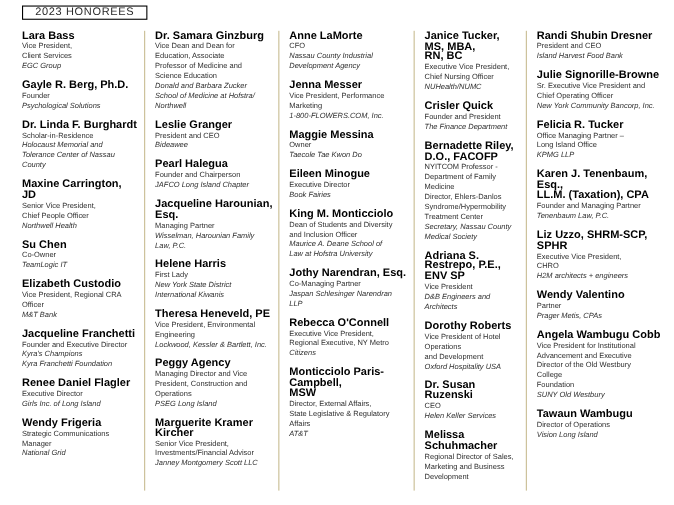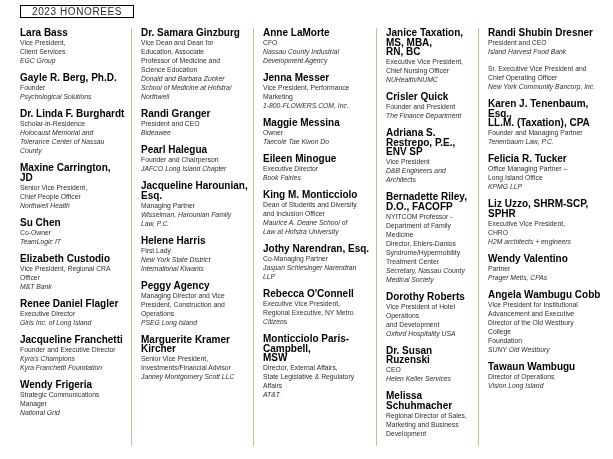--- a/index.html
+++ b/index.html
@@ -80,69 +80,75 @@
           <div class="title">Co-Owner</div>
           <div class="org">TeamLogic IT</div>
         </div>
         <div class="entry">
           <div class="name">Elizabeth Custodio</div>
           <div class="title">Vice President, Regional CRA
 Officer</div>
           <div class="org">M&amp;T Bank</div>
         </div>
         <div class="entry">
-          <div class="name">Renee Daniel Flagler</div>
-          <div class="title">Executive Director</div>
-          <div class="org">Girls Inc. of Long Island</div>
-        </div>
-        <div class="entry">
           <div class="name">Jacqueline Franchetti</div>
           <div class="title">Founder and Executive Director</div>
           <div class="org">Kyra's Champions
 Kyra Franchetti Foundation</div>
+        </div>
+        <div class="entry">
+          <div class="name">Renee Daniel Flagler</div>
+          <div class="title">Executive Director</div>
+          <div class="org">Girls Inc. of Long Island</div>
         </div>
         <div class="entry">
           <div class="name">Wendy Frigeria</div>
           <div class="title">Strategic Communications
 Manager</div>
           <div class="org">National Grid</div>
         </div>
       </div>
       <div class="column">
         <div class="entry">
           <div class="name">Dr. Samara Ginzburg</div>
           <div class="title">Vice Dean and Dean for
 Education, Associate
 Professor of Medicine and
 Science Education</div>
           <div class="org">Donald and Barbara Zucker
 School of Medicine at Hofstra/
 Northwell</div>
         </div>
         <div class="entry">
-          <div class="name">Randi Granger</div>
+          <div class="name">Leslie Granger</div>
           <div class="title">President and CEO</div>
           <div class="org">Bideawee</div>
         </div>
         <div class="entry">
           <div class="name">Pearl Halegua</div>
           <div class="title">Founder and Chairperson</div>
           <div class="org">JAFCO Long Island Chapter</div>
         </div>
         <div class="entry">
           <div class="name">Jacqueline Harounian, Esq.</div>
           <div class="title">Managing Partner</div>
           <div class="org">Wisselman, Harounian Family
 Law, P.C.</div>
         </div>
         <div class="entry">
           <div class="name">Helene Harris</div>
           <div class="title">First Lady</div>
           <div class="org">New York State District
 International Kiwanis</div>
+        </div>
+        <div class="entry">
+          <div class="name">Theresa Heneveld, PE</div>
+          <div class="title">Vice President, Environmental
+Engineering</div>
+          <div class="org">Lockwood, Kessler &amp; Bartlett, Inc.</div>
         </div>
         <div class="entry">
           <div class="name">Peggy Agency</div>
           <div class="title">Managing Director and Vice
 President, Construction and
 Operations</div>
           <div class="org">PSEG Long Island</div>
         </div>
         <div class="entry">
           <div class="name">Marguerite Kramer
@@ -198,49 +204,49 @@
           <div class="name">Monticciolo Paris-Campbell,
 MSW</div>
           <div class="title">Director, External Affairs,
 State Legislative &amp; Regulatory
 Affairs</div>
           <div class="org">AT&amp;T</div>
         </div>
       </div>
       <div class="column">
         <div class="entry">
-          <div class="name">Janice Taxation, MS, MBA,
+          <div class="name">Janice Tucker, MS, MBA,
 RN, BC</div>
           <div class="title">Executive Vice President,
 Chief Nursing Officer</div>
           <div class="org">NUHealth/NUMC</div>
         </div>
         <div class="entry">
           <div class="name">Crisler Quick</div>
           <div class="title">Founder and President</div>
           <div class="org">The Finance Department</div>
-        </div>
-        <div class="entry">
-          <div class="name">Adriana S. Restrepo, P.E.,
-ENV SP</div>
-          <div class="title">Vice President</div>
-          <div class="org">D&amp;B Engineers and Architects</div>
         </div>
         <div class="entry">
           <div class="name">Bernadette Riley,
 D.O., FACOFP</div>
           <div class="title">NYITCOM Professor -
 Department of Family Medicine
 Director, Ehlers-Danlos
 Syndrome/Hypermobility
 Treatment Center</div>
           <div class="org">Secretary, Nassau County
 Medical Society</div>
         </div>
         <div class="entry">
+          <div class="name">Adriana S. Restrepo, P.E.,
+ENV SP</div>
+          <div class="title">Vice President</div>
+          <div class="org">D&amp;B Engineers and Architects</div>
+        </div>
+        <div class="entry">
           <div class="name">Dorothy Roberts</div>
           <div class="title">Vice President of Hotel
 Operations
 and Development</div>
           <div class="org">Oxford Hospitality USA</div>
         </div>
         <div class="entry">
           <div class="name">Dr. Susan Ruzenski</div>
           <div class="title">CEO</div>
           <div class="org">Helen Keller Services</div>
@@ -252,35 +258,36 @@
 Development</div>
         </div>
       </div>
       <div class="column">
         <div class="entry">
           <div class="name">Randi Shubin Dresner</div>
           <div class="title">President and CEO</div>
           <div class="org">Island Harvest Food Bank</div>
         </div>
         <div class="entry">
+          <div class="name">Julie Signorille-Browne</div>
           <div class="title">Sr. Executive Vice President and
 Chief Operating Officer</div>
           <div class="org">New York Community Bancorp, Inc.</div>
+        </div>
+        <div class="entry">
+          <div class="name">Felicia R. Tucker</div>
+          <div class="title">Office Managing Partner –
+Long Island Office</div>
+          <div class="org">KPMG LLP</div>
         </div>
         <div class="entry">
           <div class="name">Karen J. Tenenbaum, Esq.,
 LL.M. (Taxation), CPA</div>
           <div class="title">Founder and Managing Partner</div>
           <div class="org">Tenenbaum Law, P.C.</div>
-        </div>
-        <div class="entry">
-          <div class="name">Felicia R. Tucker</div>
-          <div class="title">Office Managing Partner –
-Long Island Office</div>
-          <div class="org">KPMG LLP</div>
         </div>
         <div class="entry">
           <div class="name">Liz Uzzo, SHRM-SCP,
 SPHR</div>
           <div class="title">Executive Vice President,
 CHRO</div>
           <div class="org">H2M architects + engineers</div>
         </div>
         <div class="entry">
           <div class="name">Wendy Valentino</div>

